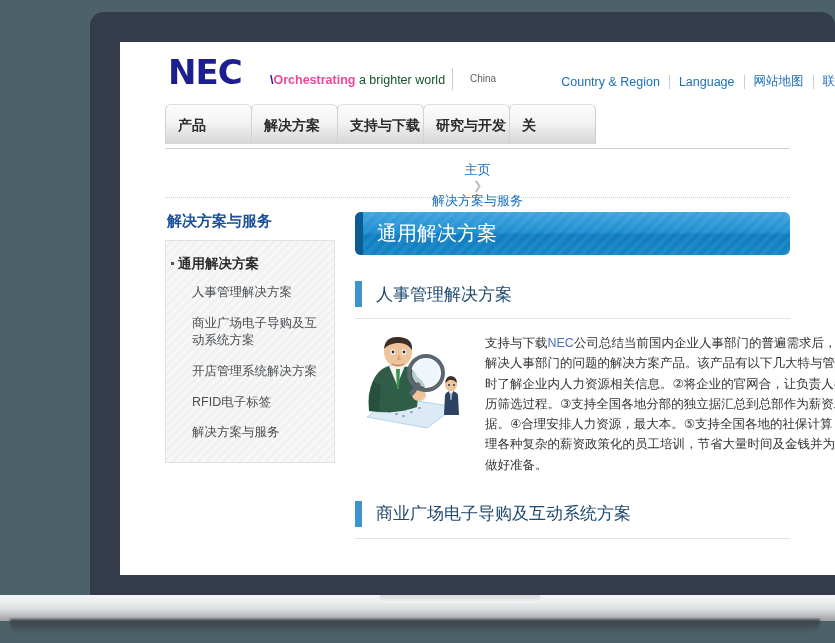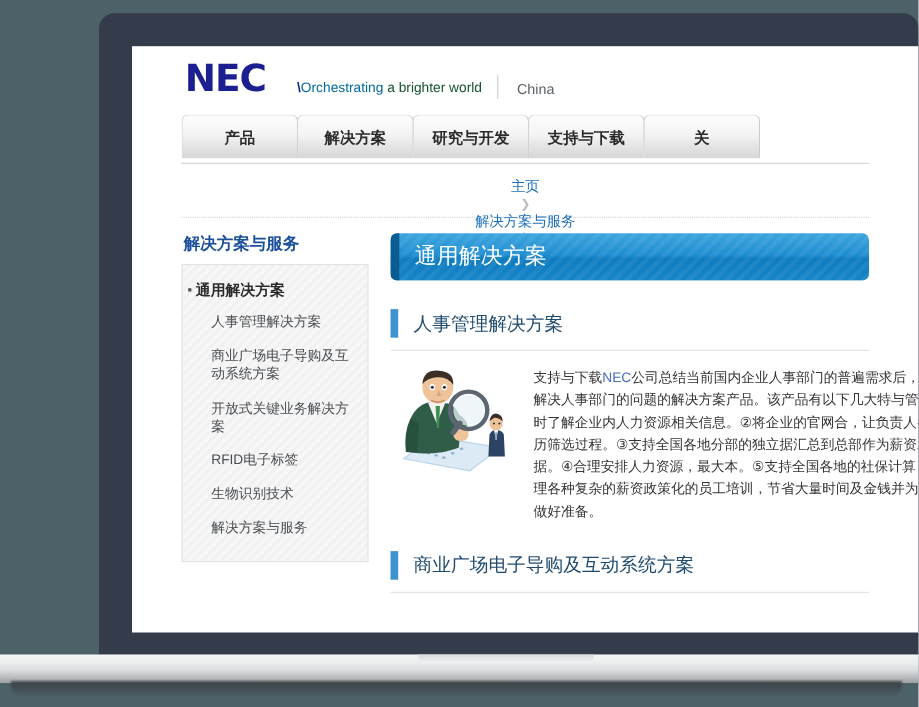--- a/index.html
+++ b/index.html
@@ -38,42 +38,42 @@
 
   
   #site-header{position:relative;height:62px;}
   #nec-logo{
     position:absolute;left:48px;top:10px;
     font-family:"DejaVu Sans",sans-serif;font-weight:bold;font-size:34px;
     letter-spacing:-1px;color:#1b1f8f;
   }
   #tagline{position:absolute;left:150px;top:31px;font-size:12.5px;white-space:nowrap;}
   #tagline .slash{color:#1b1f8f;font-weight:bold;}
-  #tagline .orch{color:#0369a1;font-weight:normal;}
+  #tagline .orch{color:#ec4899;font-weight:bold;}
   #tagline .bright{color:#14532d;}
   #region-divider{position:absolute;left:332px;top:26px;width:1px;height:22px;background:#c8ccd0;}
-  #region-label{position:absolute;left:350px;top:31px;font-size:13px;color:#5a6165;}
+  #region-label{position:absolute;left:350px;top:31px;font-size:10px;color:#5a6165;}
 
   #util-nav{position:absolute;right:0px;top:31px;display:flex;align-items:center;font-size:12.5px;white-space:nowrap;}
   #util-nav a{color:#1a6fba;text-decoration:none;}
   #util-nav .sep{width:1px;height:14px;background:#c9ced2;margin:0 9px;}
 
   
   #main-nav{
     position:relative;height:44px;margin:0 45px;display:flex;
     border-bottom:1px solid #cfd2d5;
   }
   #main-nav .navitem{
-    flex:0 0 auto;width:106px;height:40px;line-height:40px;text-align:center;
+    flex:0 0 auto;width:87px;height:40px;line-height:40px;
     font-size:14px;font-weight:bold;color:#2b2b2b;
     background:linear-gradient(to bottom,#fdfdfd 0%,#f3f3f3 45%,#e4e4e4 72%,#d6d6d6 100%);
     border-left:1px solid #d2d2d2;border-right:1px solid #cbcbcb;
     border-top:1px solid #dedede;
     border-top-left-radius:6px;border-top-right-radius:6px;
-    margin-right:-1px;cursor:pointer;box-sizing:border-box;
+    margin-right:-1px;cursor:pointer;box-sizing:border-box;padding-left:12px;
   }
 
   
   #breadcrumb{
     margin:12px 45px 0 45px;height:36px;display:flex;align-items:center;
     font-size:13px;border-bottom:1px dotted #c9ced2;flex-direction:column;
   }
   #breadcrumb a{color:#1a6fba;text-decoration:none;}
   #breadcrumb .chev{color:#b9bec2;margin:0 9px;font-size:11px;}
   #breadcrumb .cur{color:#333;}
@@ -133,49 +133,57 @@
 <div id="screen">
 
   <div id="site-header">
     <div id="nec-logo">NEC</div>
     <div id="tagline">
       <span class="slash">\</span><span class="orch">Orchestrating</span><span class="bright"> a brighter world</span>
     </div>
     <div id="region-divider"></div>
     <div id="region-label">China</div>
 
+    <div id="util-nav">
+      <a href="#">Country &amp; Region</a>
+      <span class="sep"></span>
+      <a href="#">Language</a>
+      <span class="sep"></span>
+      <a href="#">网站地图</a>
+      <span class="sep"></span>
+      <a href="#">联</a>
+    </div>
   </div>
 
   <div id="main-nav">
     <div class="navitem">产品</div>
     <div class="navitem">解决方案</div>
+    <div class="navitem">支持与下载</div>
     <div class="navitem">研究与开发</div>
-    <div class="navitem">支持与下载</div>
     <div class="navitem">关</div>
   </div>
 
   <div id="breadcrumb">
     <a href="#">主页</a>
     <span class="chev">❯</span>
     <a href="#">解决方案与服务</a>
     <span class="chev">❯</span>
     <span class="cur">通用解决方案</span>
   </div>
 
   <div id="content-row">
 
     <div id="sidebar">
       <div id="sidebar-title">解决方案与服务</div>
       <div id="sidebar-box">
         <div class="sb-head">通用解决方案</div>
         <div class="sb-link">人事管理解决方案</div>
         <div class="sb-link">商业广场电子导购及互动系统方案</div>
-        <div class="sb-link">开放式关键业务解决方案</div>
+        <div class="sb-link">开店管理系统解决方案</div>
         <div class="sb-link">RFID电子标签</div>
-        <div class="sb-link">生物识别技术</div>
         <div class="sb-link">解决方案与服务</div>
       </div>
     </div>
 
     <div id="main-col">
 
       <div id="page-banner">通用解决方案</div>
 
       <div class="sec-head">
         <span class="bar"></span>

